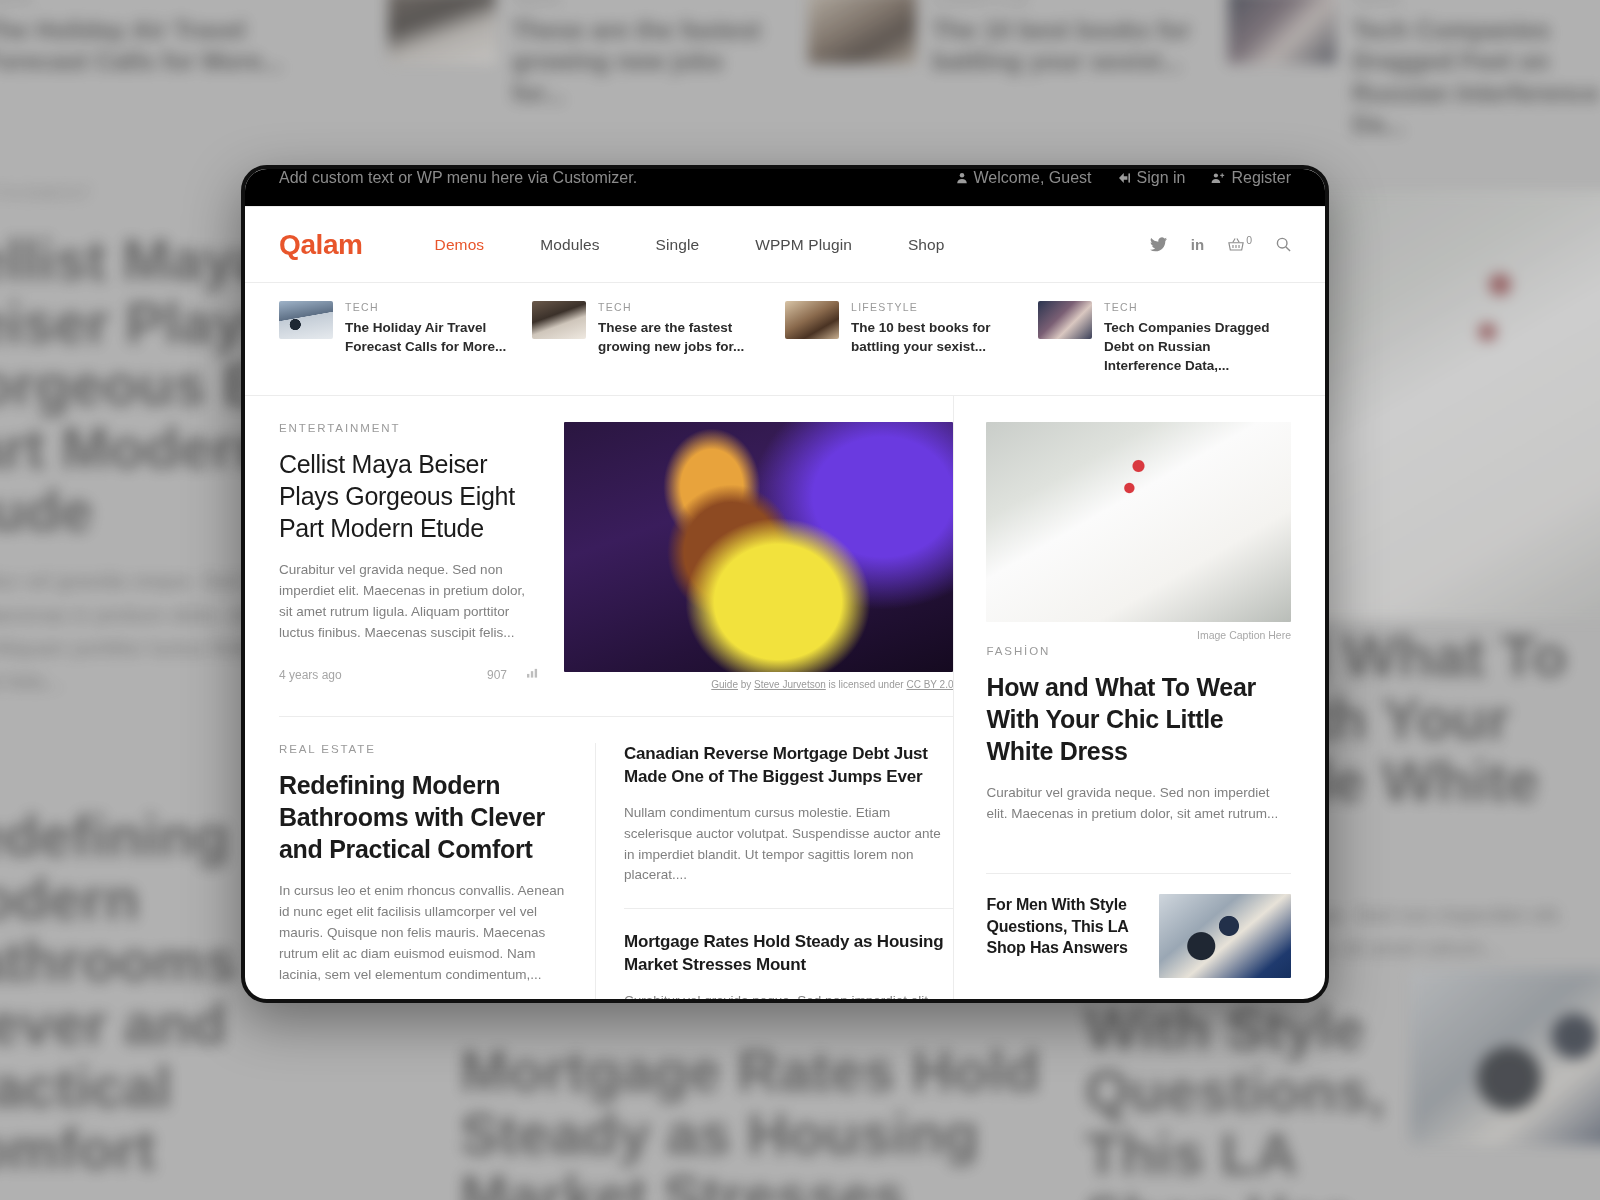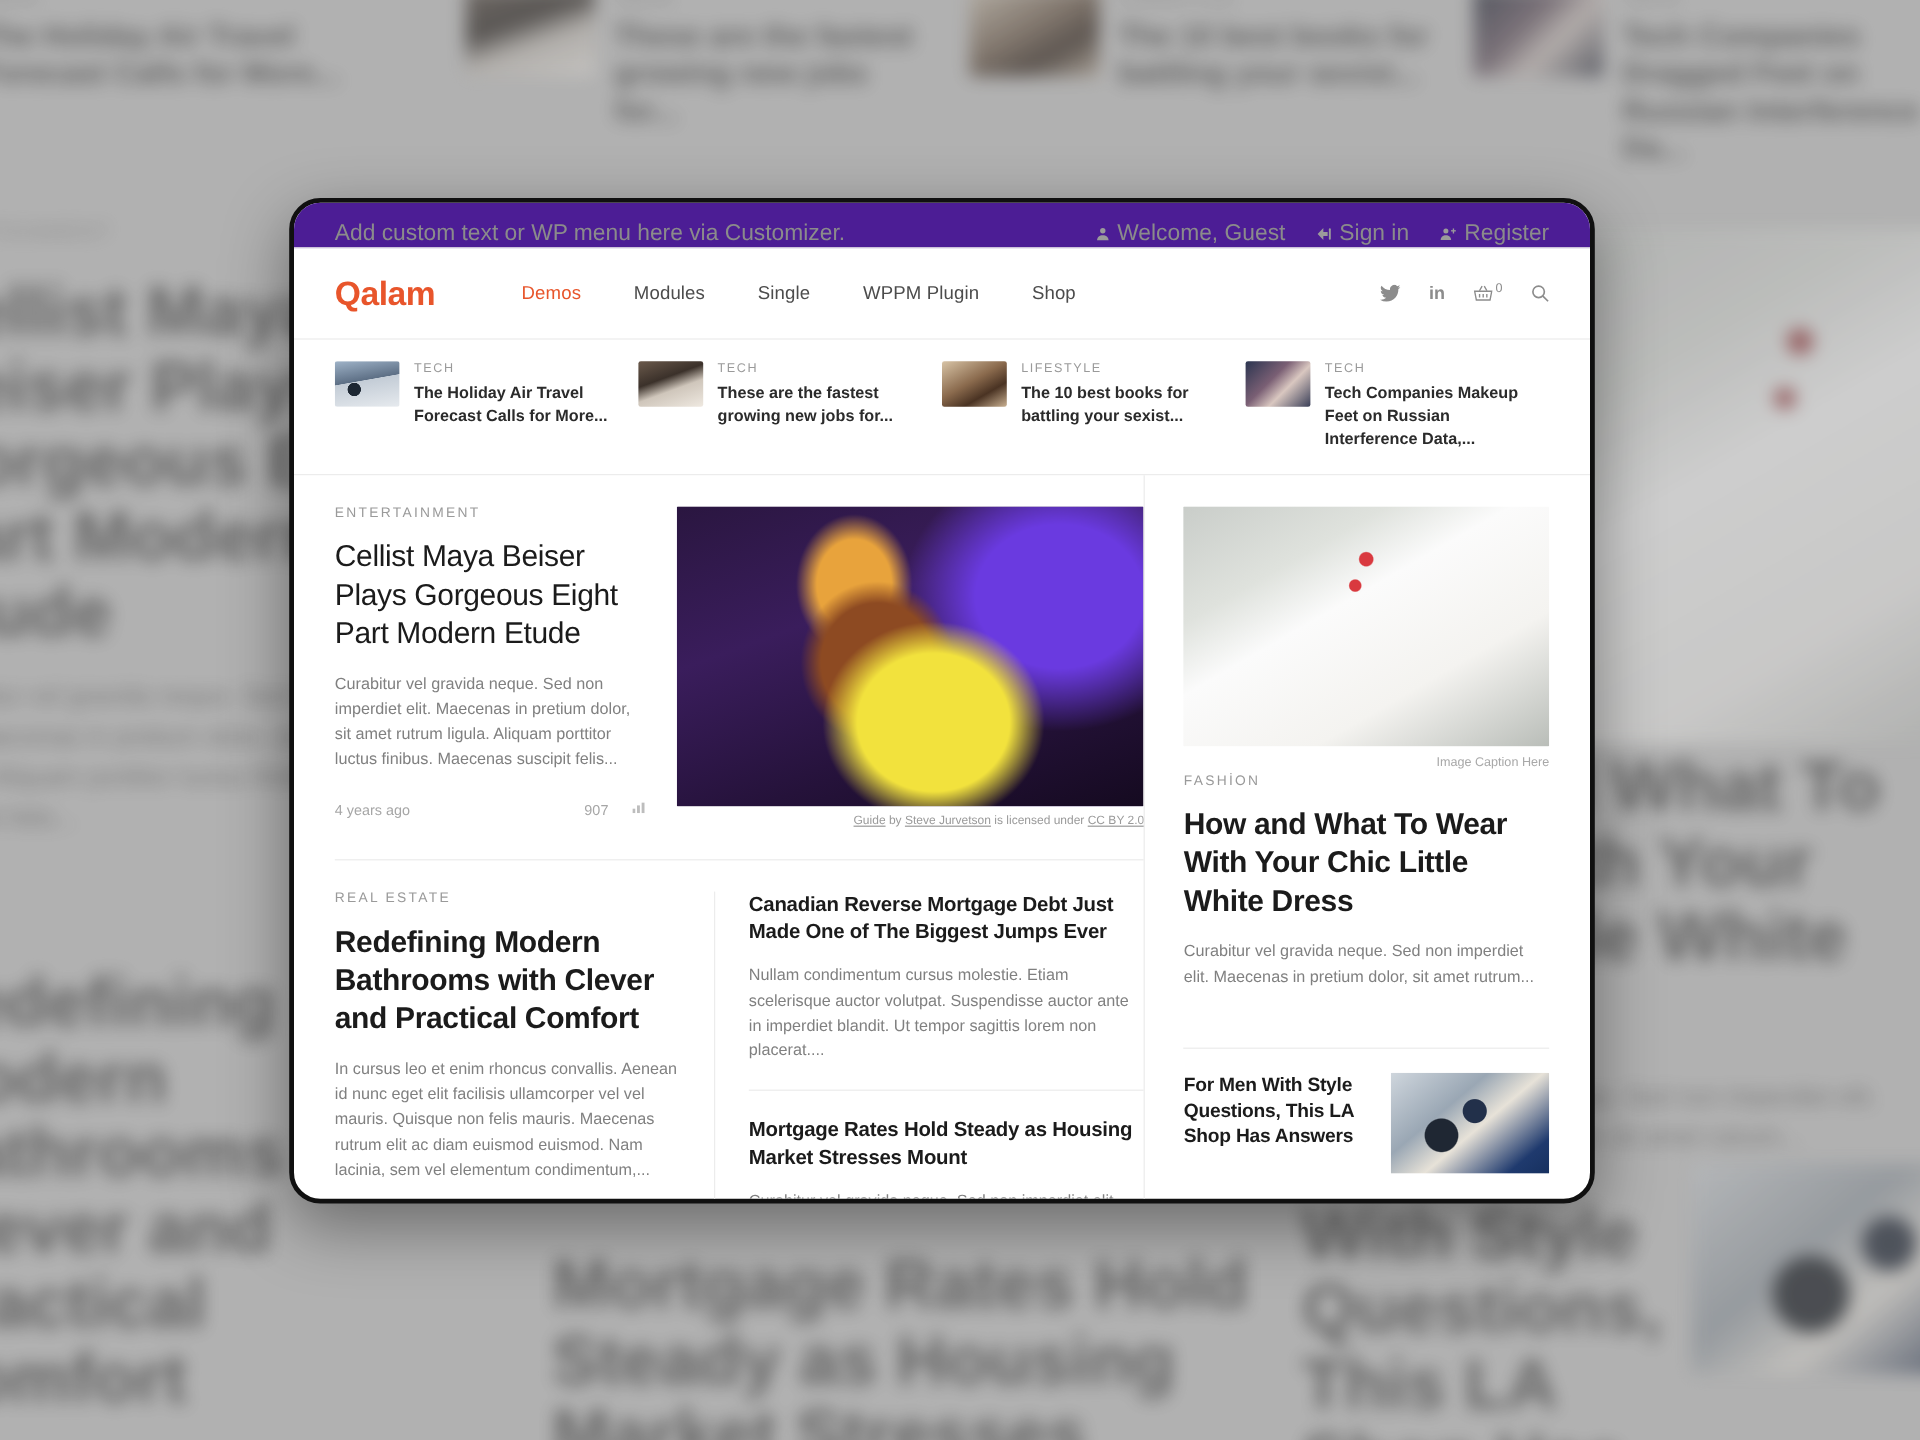--- a/index.html
+++ b/index.html
@@ -46,37 +46,37 @@
     width: 1088px; height: 838px;
     background: #ffffff;
     border: 4px solid #101010;
     border-radius: 26px;
     overflow: hidden;
     box-shadow: 0 18px 55px rgba(0,0,0,0.40);
   }
 
   
   #utilbar {
-    height: 38px; background: #4c1d95; border-bottom: 1px solid #ececec;
-    display: flex; align-items: flex-end; padding: 0 34px;
-    font-size: 19px; color: #8b8b8b;
+    height: 38px; background: #000000; border-bottom: 1px solid #ececec;
+    display: flex; align-items: flex-start; padding: 0 34px;
+    font-size: 16px; color: #8b8b8b;
   }
   #utilbar .left { flex: 1; }
   #utilbar .right { display: flex; align-items: center; gap: 26px; }
   #utilbar .uitem { display: flex; align-items: center; gap: 6px; color: #8b8b8b; }
   .ic { display: inline-block; line-height: 0; }
   .ic svg { display: block; }
 
   
   #nav {
     height: 76px; display: flex; align-items: center; padding: 0 34px;
     border-bottom: 1px solid #ececec; background: #fff;
   }
   #logo { font-size: 28px; font-weight: bold; color: #e8552b; letter-spacing: -0.4px; }
-  #menu { display: flex; gap: 4px; margin-left: 52px; }
+  #menu { display: flex; gap: 16px; margin-left: 52px; }
   #menu a {
     font-size: 15.5px; color: #4c4c4c; text-decoration: none;
     padding: 0 20px; letter-spacing: 0.1px;
   }
   #menu a.active { color: #e8552b; }
   #navicons { margin-left: auto; display: flex; align-items: center; gap: 24px; color: #8c8c8c; }
   .cart-wrap { position: relative; display: flex; align-items: flex-start; }
   .cart-badge { font-size: 10.5px; color: #8c8c8c; margin-left: 2px; margin-top: -3px; }
 
   
@@ -316,21 +316,21 @@
       <div class="tk-img ph-books"></div>
       <div>
         <div class="tk-cat">LIFESTYLE</div>
         <div class="tk-title">The 10 best books for battling your sexist...</div>
       </div>
     </div>
     <div class="tk">
       <div class="tk-img ph-russia"></div>
       <div>
         <div class="tk-cat">TECH</div>
-        <div class="tk-title">Tech Companies Makeup Feet on Russian Interference Data,...</div>
+        <div class="tk-title">Tech Companies Dragged Debt on Russian Interference Data,...</div>
       </div>
     </div>
   </div>
 
   <div id="content">
 
     <div id="left-col">
 
       <div id="hero">
         <div id="hero-text">

